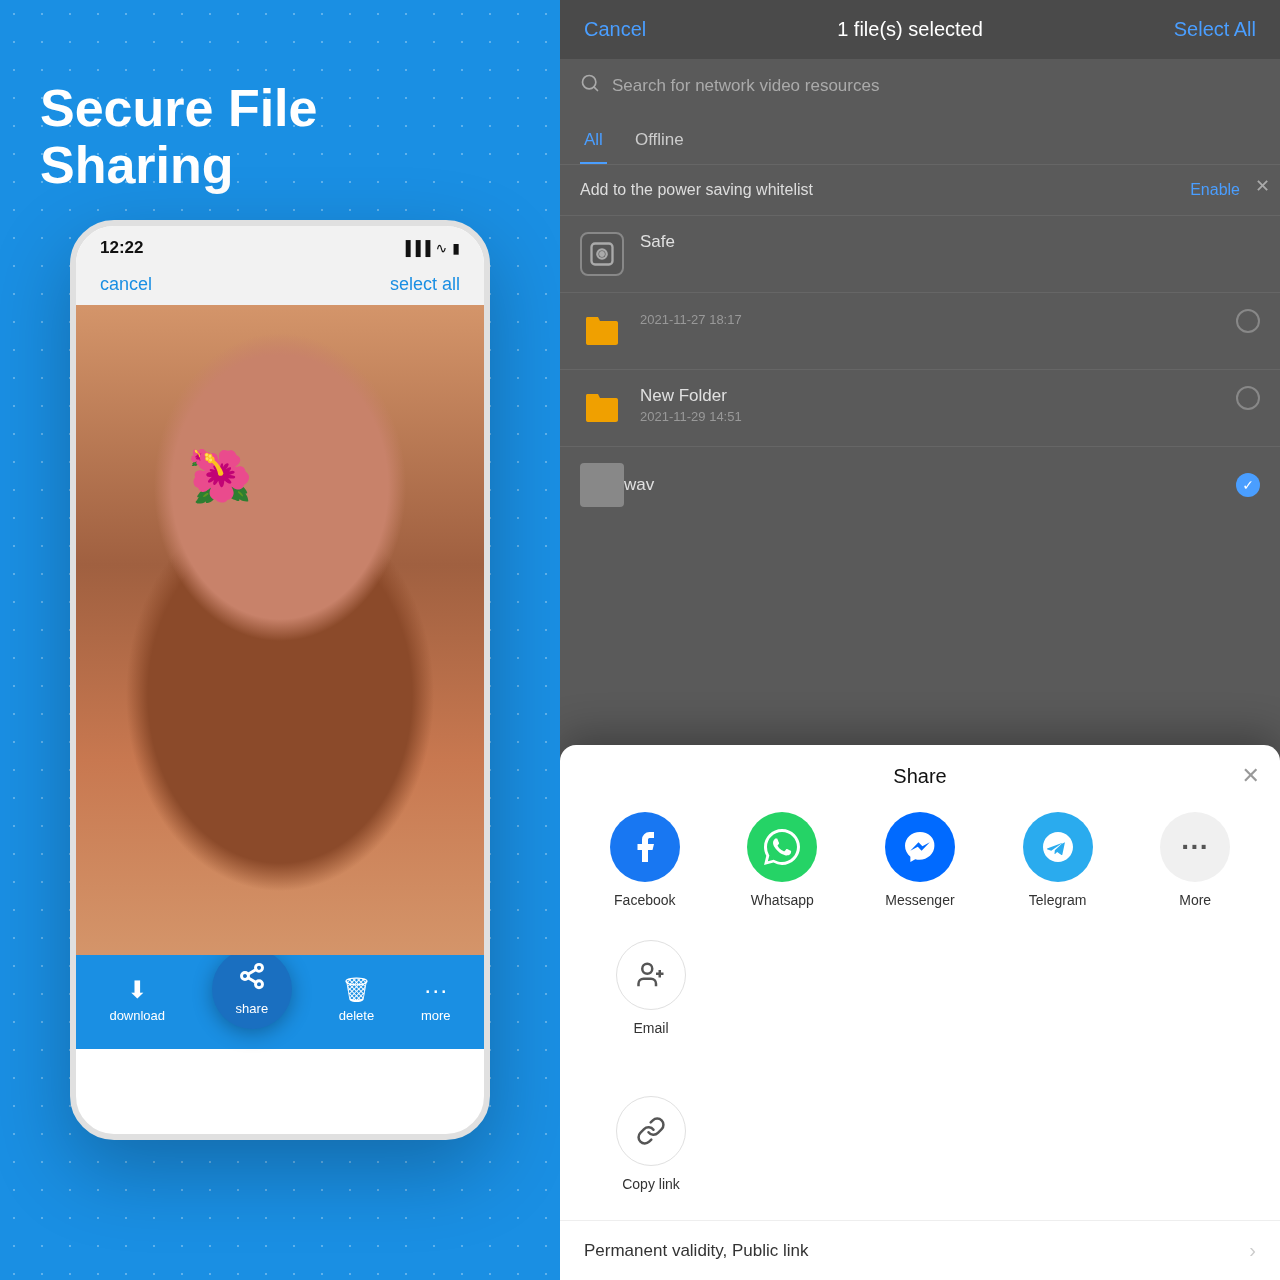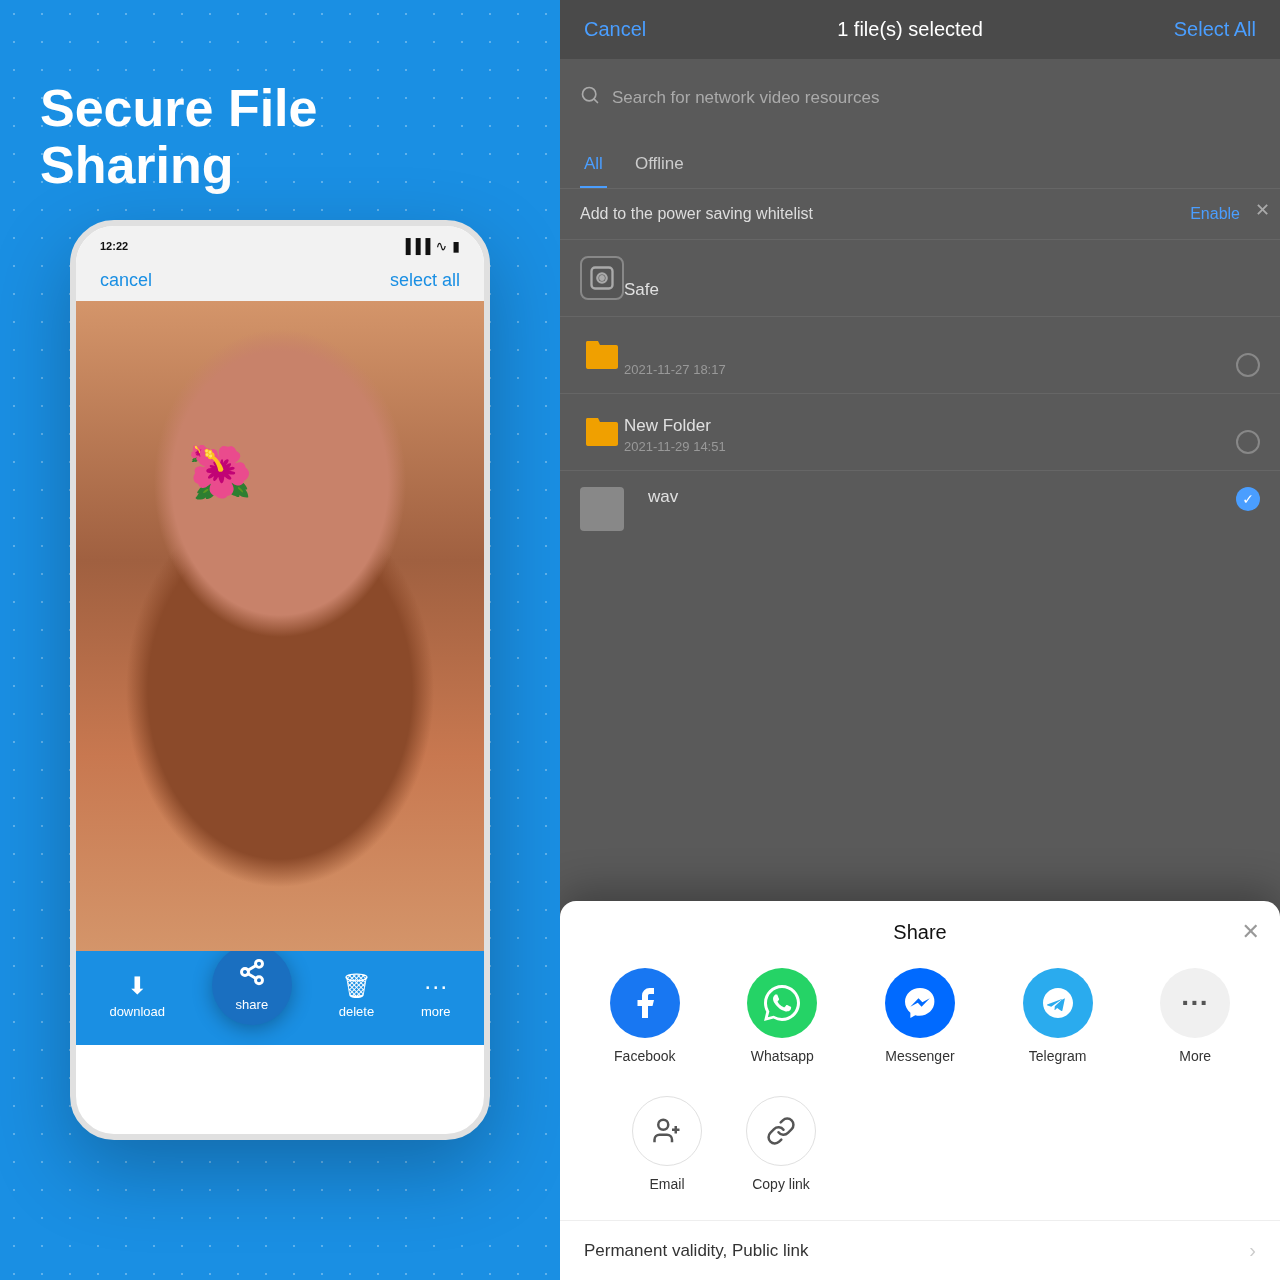--- a/index.html
+++ b/index.html
@@ -60,21 +60,21 @@
 
     .phone-status-bar {
       display: flex;
       justify-content: space-between;
       align-items: center;
       padding: 12px 24px 6px;
       background: #f2f2f2;
     }
 
     .phone-time {
-      font-size: 11px;
+      font-size: 17px;
       font-weight: 600;
       color: #111;
     }
 
     .phone-icons {
       display: flex;
       gap: 5px;
       align-items: center;
       font-size: 14px;
       color: #111;
@@ -208,21 +208,21 @@
       color: #4a9eff;
       font-size: 20px;
       font-weight: 400;
     }
 
     
     .search-bar {
       display: flex;
       align-items: center;
       gap: 12px;
-      padding: 26px 20px;
+      padding: 14px 20px;
       background: #5a5a5a;
     }
 
     .search-icon {
       color: #aaa;
       font-size: 20px;
     }
 
     .search-input-text {
       color: #aaa;
@@ -293,22 +293,23 @@
       top: 10px;
     }
 
     
     .file-list {
       background: #5a5a5a;
     }
 
     .file-item {
       display: flex;
-      align-items: flex-end;
+      align-items: flex-start;
       padding: 16px 20px;
+      gap: 16px;
       border-bottom: 1px solid #666;
     }
 
     .file-icon {
       width: 44px;
       height: 44px;
       border-radius: 8px;
       display: flex;
       align-items: center;
       justify-content: center;
@@ -342,22 +343,23 @@
       width: 24px;
       height: 24px;
       border-radius: 50%;
       border: 2px solid #888;
       flex-shrink: 0;
     }
 
     
     .wav-item {
       display: flex;
+      align-items: center;
       padding: 16px 20px;
-      gap: 24px;
+      gap: 0;
       background: #5a5a5a;
     }
 
     .wav-thumb {
       width: 44px;
       height: 44px;
       background: #888;
       border-radius: 4px;
       flex-shrink: 0;
     }
@@ -444,23 +446,24 @@
     .facebook-bg { background: #1877f2; }
     .whatsapp-bg { background: #25d366; }
     .messenger-bg { background: #006aff; }
     .telegram-bg { background: #2aabee; }
     .more-bg { background: #f0f0f0; }
 
     .share-icons-row2 {
       display: flex;
       justify-content: flex-start;
       align-items: flex-start;
-      padding: 0 72px;
-      gap: 44px;
+      padding: 0 56px;
+      gap: 60px;
       margin-bottom: 28px;
+      flex-direction: column;
     }
 
     .share-item2 {
       display: flex;
       flex-direction: column;
       align-items: center;
       gap: 10px;
       cursor: pointer;
     }
 

